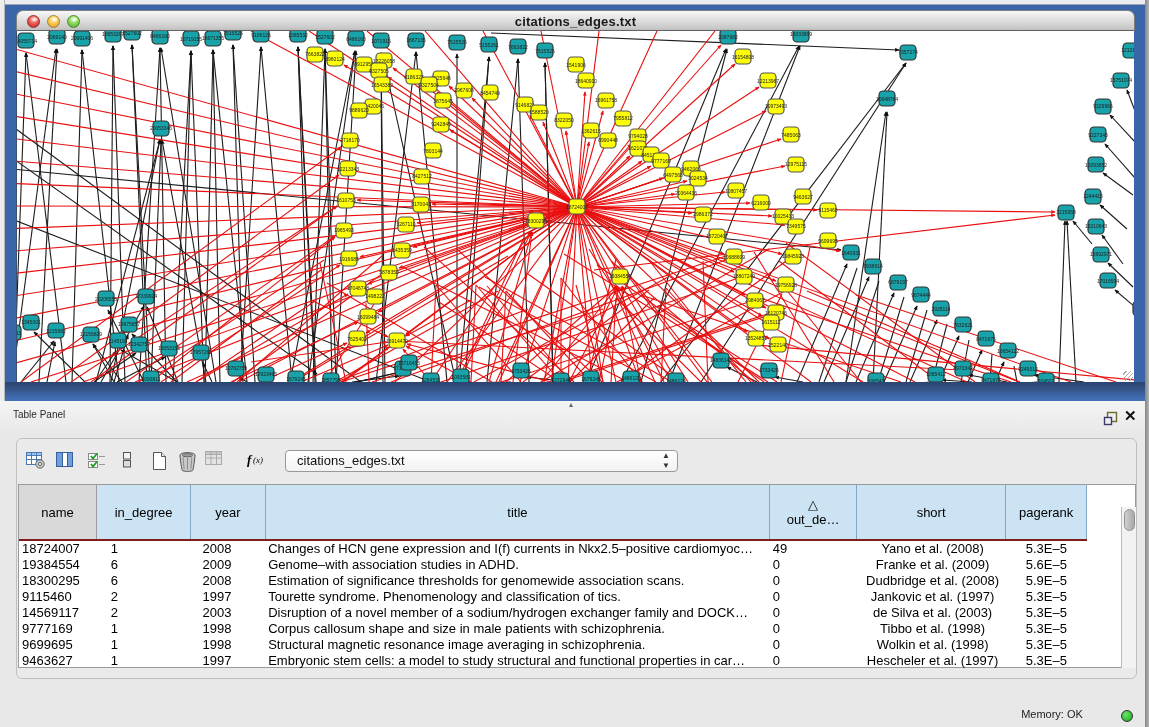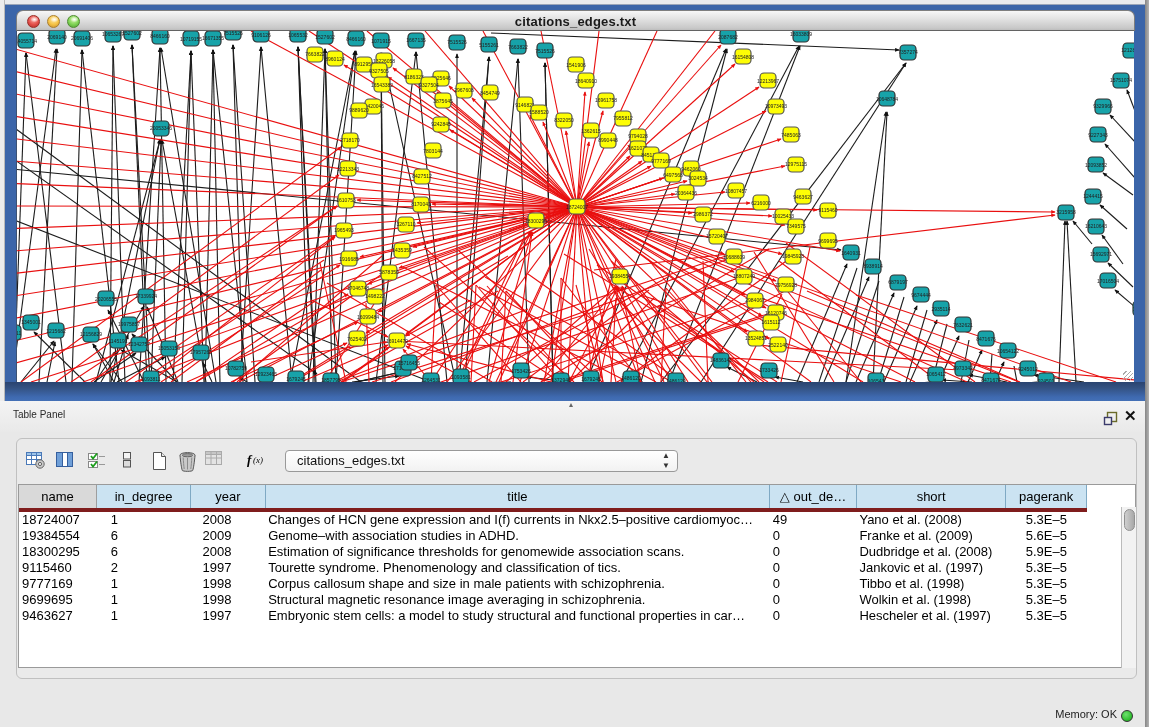--- a/index.html
+++ b/index.html
@@ -29,33 +29,33 @@
 #tpfloat{position:absolute;left:1103px;top:10px}
 #tpclose{position:absolute;left:1124px;top:6px;font-size:15px;font-weight:bold;color:#111}
 #divarrow{position:absolute;left:569px;top:-1px;font-size:8px;color:#666}
 #inset{position:absolute;left:16px;top:37px;width:1121px;height:241px;background:#eaeaea;border:1px solid #c0c0c0;border-radius:6px}
 #toolbar{position:absolute;left:16px;top:44px;height:34px;width:1100px}
 .tbi{position:absolute;top:6px}
 #combo{position:absolute;left:269px;top:5px;width:393px;height:22px;background:linear-gradient(#fff,#f2f2f2);border:1px solid #999;border-radius:4px;font-size:13px;color:#111;line-height:20px;padding-left:11px}
 #comboarr{position:absolute;right:7px;top:0px;font-size:8px;color:#333;line-height:10px;text-align:center}
 #tblwrap{position:absolute;left:18px;top:83px;width:1118px;height:184px;background:#fff;border:1px solid #9a9a9a}
 table{border-collapse:collapse;table-layout:fixed;width:1068px;font-size:13px}
-th{background:#cbe3f2;border-right:1px solid #7fa9c4;border-bottom:4px solid #7f1d1d;height:21px;font-weight:normal;font-size:13px;padding:4px}
+th{background:#cbe3f2;border-right:1px solid #7fa9c4;border-bottom:2px solid #7f1d1d;height:21px;font-weight:normal;font-size:13px;padding:12px}
 th.c0{background:#d9d9d9;border-right:1px solid #9e9e9e}
 td{height:16px;padding:0 0 0 3px;white-space:nowrap;overflow:hidden;color:#000}
 .c0{width:77px}.c1{width:93px}.c2{width:74px}.c3{width:500px}.c4{width:86px}.c5{width:148px}.c6{width:80px}
-td.c5{}
+td.c5{text-align:center}
 td.c1{padding-left:14px}td.c2{padding-left:12px}td.c6{padding-left:20px}
 #sb{position:absolute;left:1102px;top:22px;width:15px;height:161px;background:#f2f2f2;border-left:1px solid #bbb}
 #sbthumb{position:absolute;left:1.5px;top:2px;width:11px;height:22px;background:linear-gradient(90deg,#cfcfcf,#a8a8a8);border:1px solid #909090;border-radius:6px}
 #tabs{position:absolute;left:430px;top:274px;height:19px;background:#fff;border:1px solid #9e9e9e;border-radius:5px;display:flex;font-size:13px;line-height:17px}
 .tab{padding:0 13px;color:#111;border-right:1px solid #aaa}
 .tab:last-child{border-right:none}
 #tabsel{background:linear-gradient(#9b9b9b,#848484);color:#fff;border-radius:4px 0 0 4px}
-#mem{position:absolute;left:987px;top:307px;width:130px;font-size:11px;color:#222;text-align:right}
+#mem{position:absolute;left:987px;top:307px;width:130px;font-size:11px;color:#222;text-align:center}
 #memdot{position:absolute;left:1121px;top:309px;width:12px;height:12px;border-radius:50%;background:radial-gradient(circle at 40% 35%,#6fe06f,#2fbe2f 65%,#25a825);border:1px solid #333}
 </style></head>
 <body>
 <div id="desk">
  <div id="botband"></div>
  <div id="topstrip"></div>
  <div id="leftstrip"></div>
  <div id="rightstrip1"></div>
  <div id="win">
   <div id="titlebar">
@@ -1119,20 +1119,29 @@
           <tr>
             <td class="c0">9115460</td>
             <td class="c1">2</td>
             <td class="c2">1997</td>
             <td class="c3">Tourette syndrome. Phenomenology and classification of tics.</td>
             <td class="c4">0</td>
             <td class="c5">Jankovic et al. (1997)</td>
             <td class="c6">5.3E–5</td>
           </tr>
           <tr>
+            <td class="c0">14569117</td>
+            <td class="c1">2</td>
+            <td class="c2">2003</td>
+            <td class="c3">Disruption of a novel member of a sodium/hydrogen exchanger family and DOCK…</td>
+            <td class="c4">0</td>
+            <td class="c5">de Silva et al. (2003)</td>
+            <td class="c6">5.3E–5</td>
+          </tr>
+          <tr>
             <td class="c0">9777169</td>
             <td class="c1">1</td>
             <td class="c2">1998</td>
             <td class="c3">Corpus callosum shape and size in male patients with schizophrenia.</td>
             <td class="c4">0</td>
             <td class="c5">Tibbo et al. (1998)</td>
             <td class="c6">5.3E–5</td>
           </tr>
           <tr>
             <td class="c0">9699695</td>

